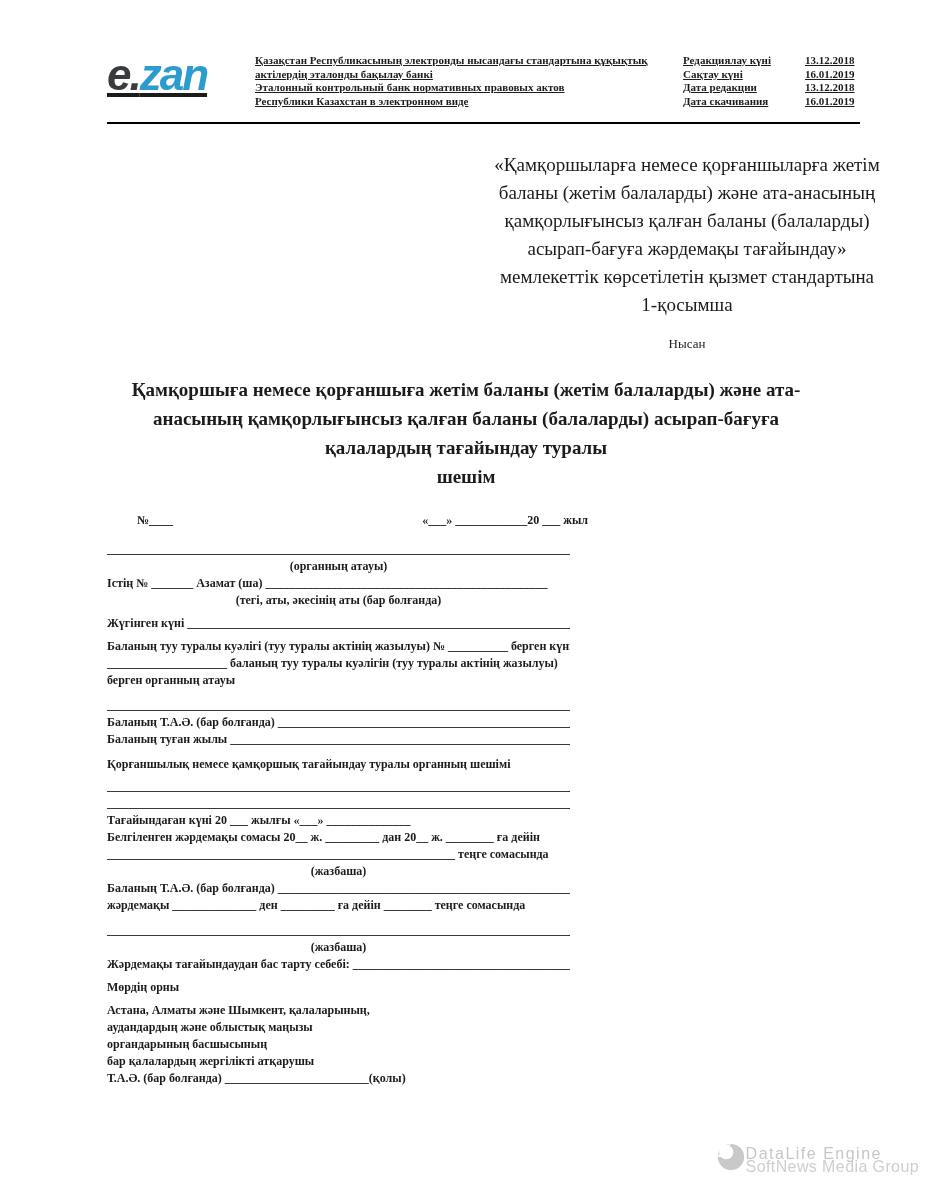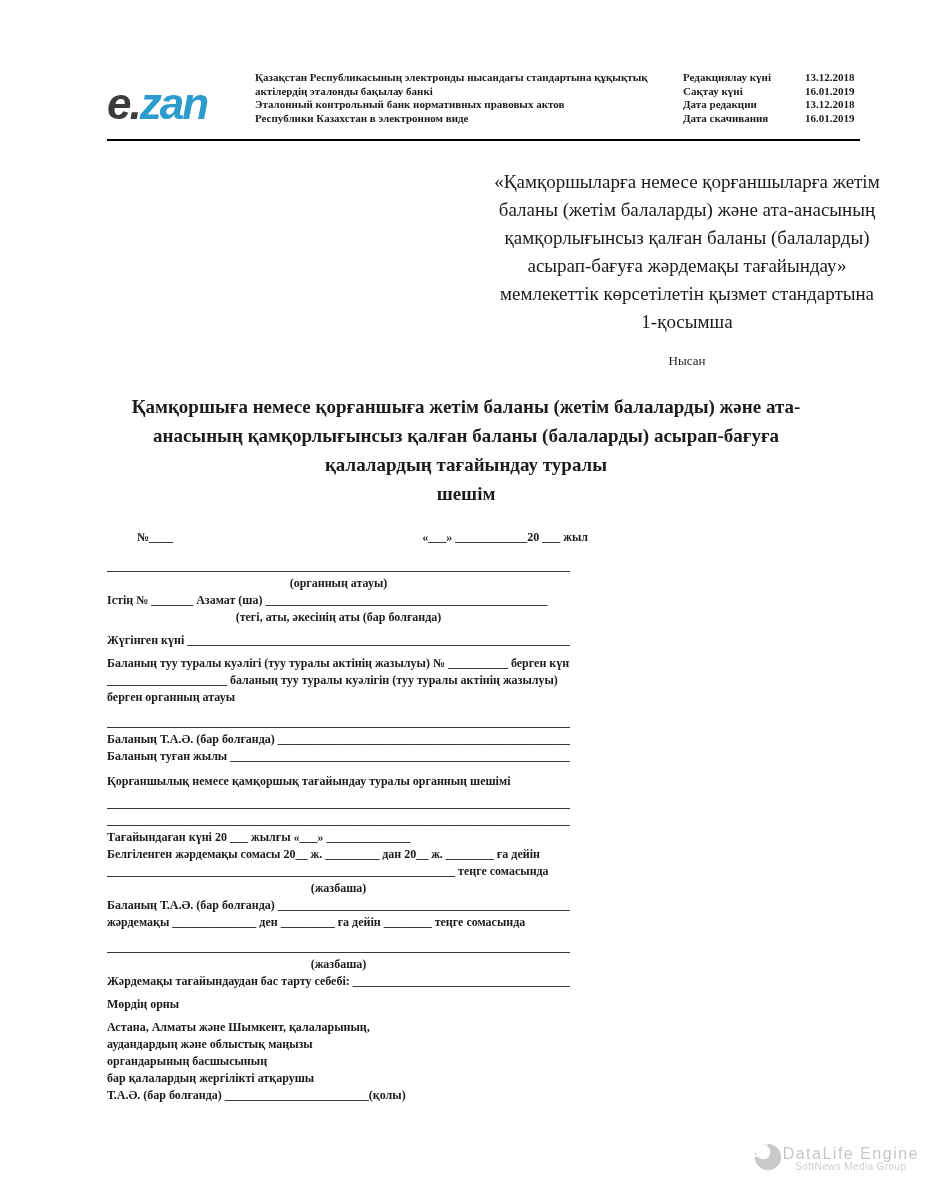--- a/index.html
+++ b/index.html
@@ -6,21 +6,21 @@
   body {
     width:927px; height:1200px;
     background:#ffffff;
     font-family:"Liberation Serif", serif;
     color:#1b1b1b;
     position:relative;
     overflow:hidden;
   }
 
   
-  .hdr { display:flex; align-items:flex-end; padding:71px 67px 0 107px; }
+  .hdr { display:flex; align-items:flex-start; padding:54px 67px 0 107px;text-decoration:underline; }
   .logo {
     flex:none; width:148px;
     font-family:"Liberation Sans", sans-serif;
     font-weight:bold; font-style:italic;
     font-size:44px; line-height:0.95; letter-spacing:-2px;
   }
   .logo .e  { color:#3a3b3d; }
   .logo .zan{ color:#2b9ccd; }
   .bank { flex:none; width:428px; font-size:11px; line-height:13.5px; font-weight:bold; }
   .bank div { margin:0; }
@@ -58,21 +58,21 @@
   .g12{ margin-top:12px; }
 
   
   .wm {
     position:absolute; right:8px; bottom:24px;
     display:flex; align-items:center; 
     font-family:"Liberation Sans", sans-serif;
   }
   .wm-text { display:flex; flex-direction:column; }
   .wm-name { font-size:16px; line-height:15px; letter-spacing:1.5px; color:#c6c6c6; }
-  .wm-sub  { font-size:10px; line-height:11px; letter-spacing:0.4px; color:#cecece;text-align:center; }
+  .wm-sub  { font-size:16px; line-height:11px; letter-spacing:0.4px; color:#cecece; }
 </style>
 </head>
 <body>
 
 <div class="hdr">
   <div class="logo">
     <span class="e">e.</span><span class="zan">zan</span>
   </div>
   <div class="bank">
     <div>Қазақстан Республикасының электронды нысандағы стандартына құқықтық актілердің эталонды бақылау банкі</div>

